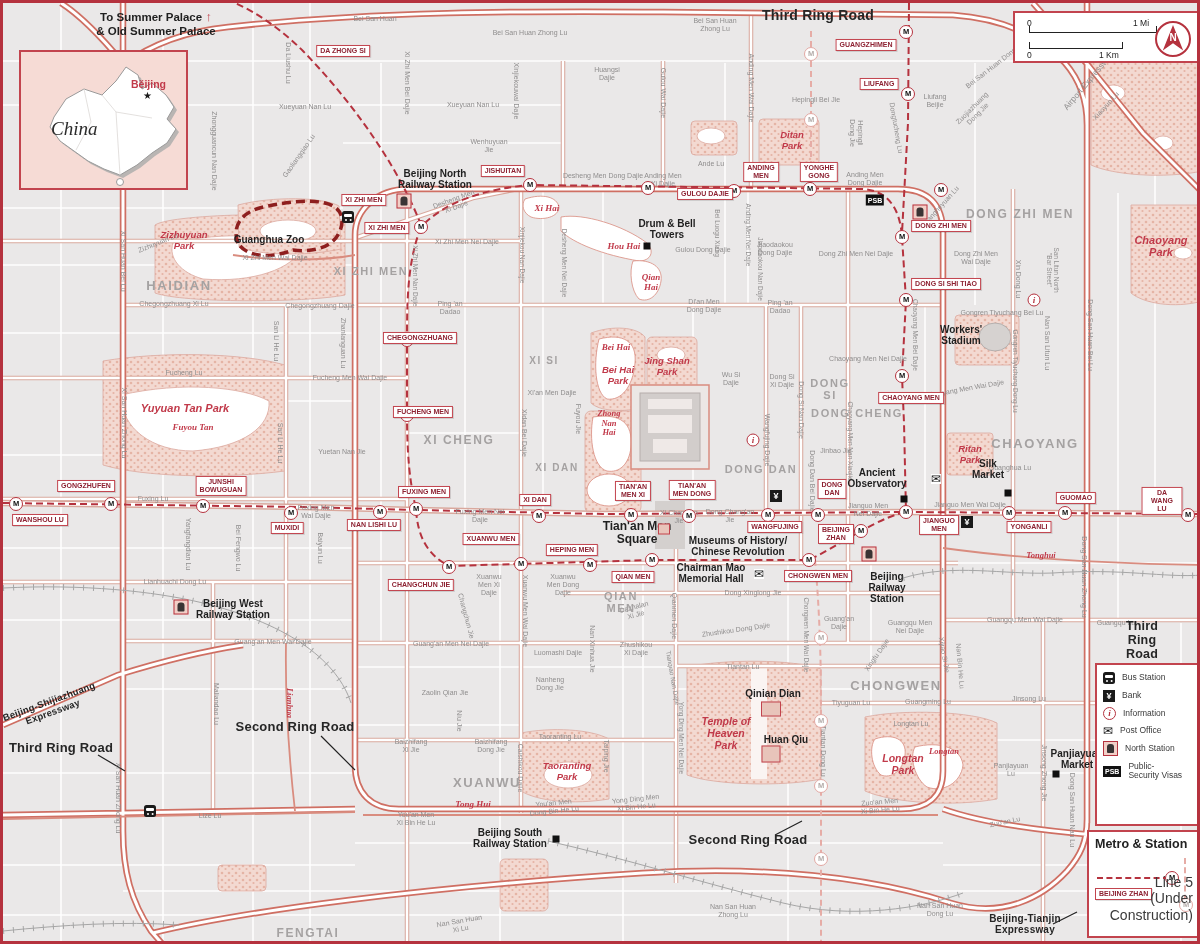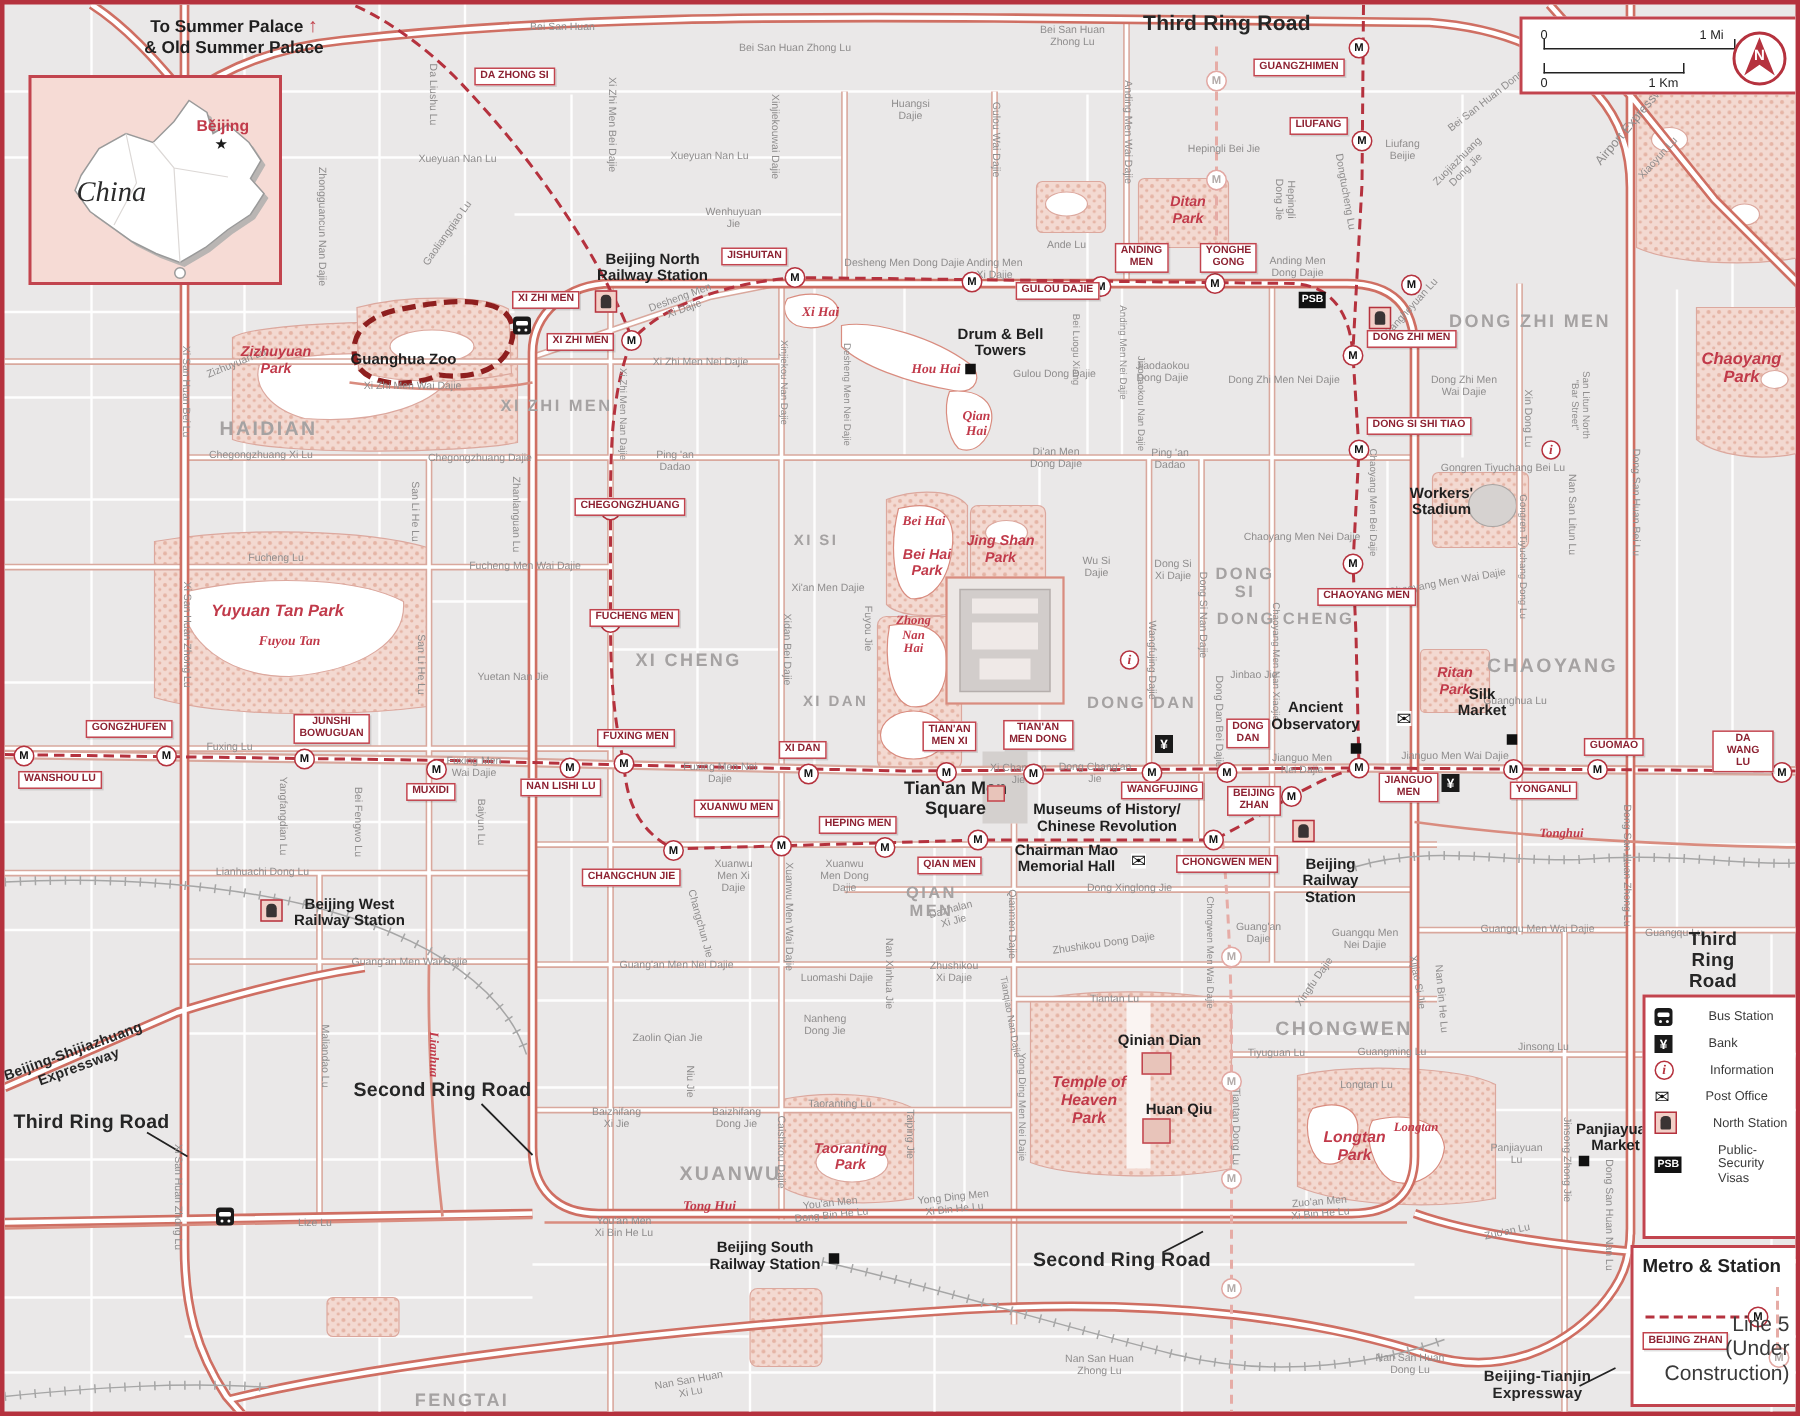--- a/index.html
+++ b/index.html
@@ -44,21 +44,21 @@
   #compass{position:absolute;right:6px;top:8px;width:32px;height:32px;border:2.5px solid #b5323e;border-radius:50%;background:#fff;}
   #compass .tri{position:absolute;inset:1px;background:#b5323e;clip-path:polygon(50% 3%,84% 88%,50% 64%,16% 88%);}
   #compass .n{position:absolute;left:0;right:0;top:9px;text-align:center;color:#fff;font-weight:bold;font-size:10px;}
   #inset{left:16px;top:47px;width:169px;height:140px;background:#f6dbd5;border:2px solid #c2444e;}
   #inset .country{position:absolute;left:30px;top:66px;font-family:"Liberation Serif",serif;font-style:italic;font-size:19px;color:#2b2b2b;}
   #inset .capital{position:absolute;left:110px;top:26px;color:#c13a4a;font-weight:bold;font-size:10.5px;}
   #inset .star{position:absolute;left:122px;top:38px;color:#1a1a1a;font-size:10px;}
   #summer{position:absolute;left:78px;top:6px;width:150px;text-align:center;color:#1f1f1f;font-weight:bold;font-size:11.5px;line-height:1.2;}
   #summer .arrow{color:#c2444e;font-size:13px;}
   #legend{left:1092px;top:660px;width:106px;height:163px;padding:7px 6px;}
-  .legend-row{display:flex;align-items:center;gap:24px;margin-bottom:5.5px;}
+  .legend-row{display:flex;align-items:center;gap:7px;margin-bottom:5.5px;}
   .legend-label{font-size:8.5px;color:#3a3a3a;white-space:pre-line;line-height:1.15;}
   #metro-legend{left:1084px;top:827px;width:113px;height:108px;}
   #metro-legend .title{position:absolute;left:6px;top:5px;font-size:12.5px;font-weight:600;color:#222;}
   #metro-legend .dash-h{position:absolute;left:8px;top:45px;width:72px;border-top:2px dashed #b5323e;}
   #metro-legend .dash-v{position:absolute;left:95px;top:26px;height:52px;border-left:2px dashed #e6aca6;}
   #metro-legend .m1{position:absolute;left:76px;top:39px;}
   #metro-legend .m2{position:absolute;left:90px;top:66px;}
   #metro-legend .sample{position:absolute;left:6px;top:56px;}
   #metro-legend .cap{position:absolute;right:5px;bottom:12px;font-size:14px;color:#3a3a3a;text-align:right;white-space:pre-line;line-height:1.2;}
 </style>

